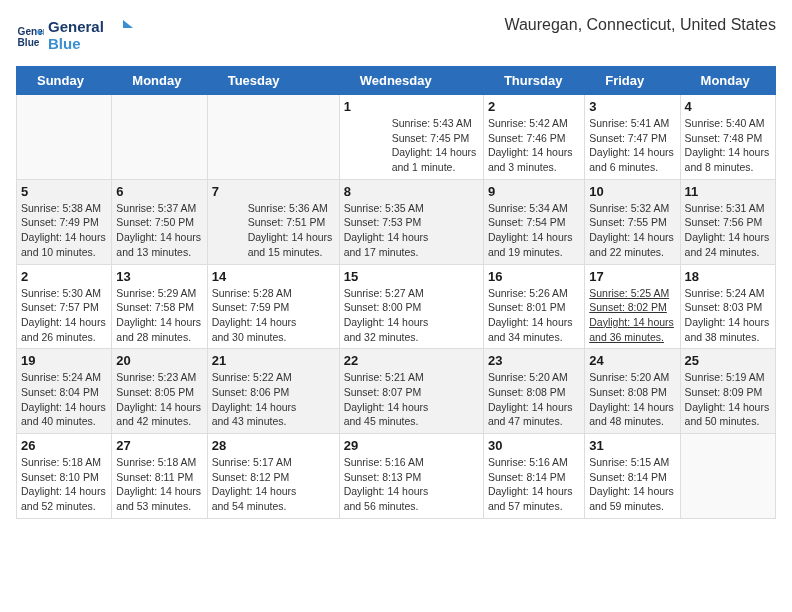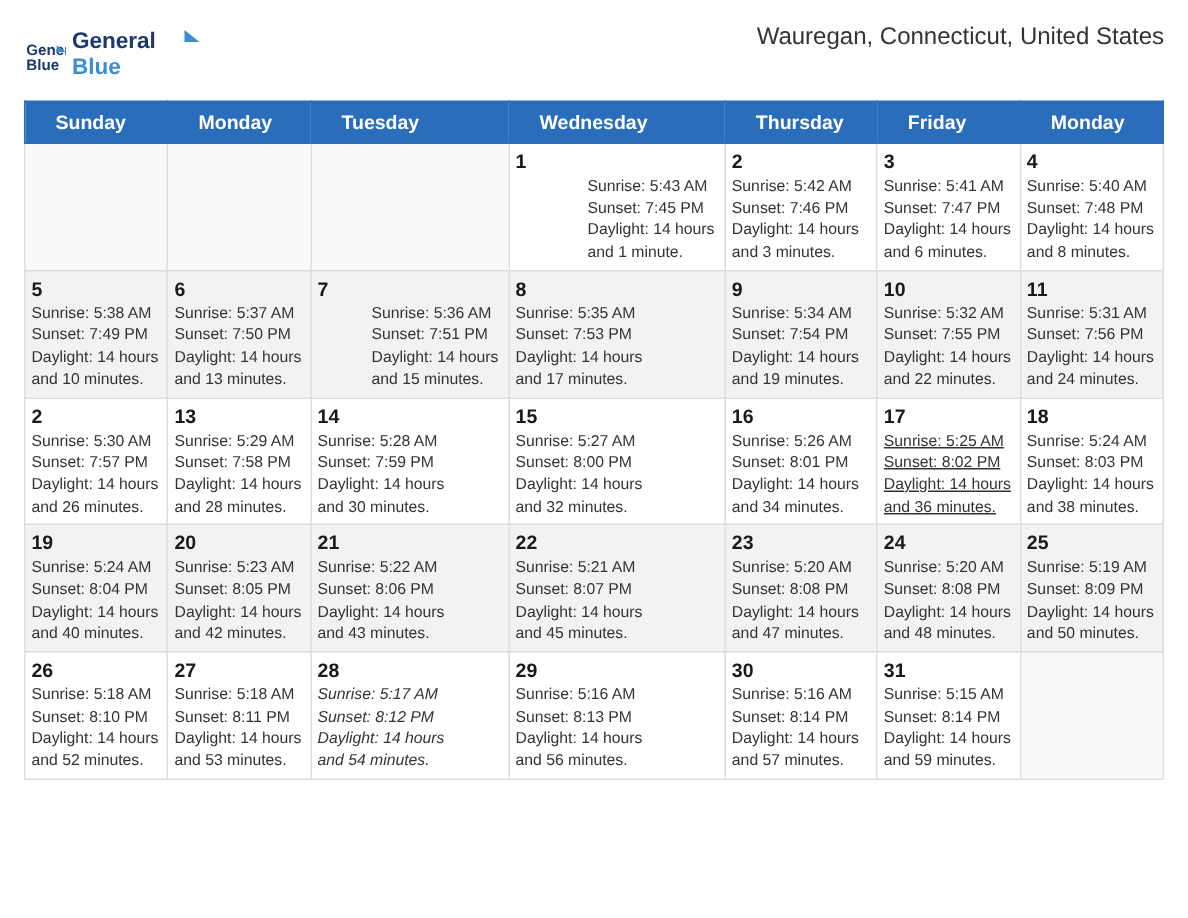--- a/index.html
+++ b/index.html
@@ -317,21 +317,21 @@
         </td>
         <td>
           <div class="day-number">27</div>
           <div class="day-info" style="white-space: pre-line;">Sunrise: 5:18 AM
 Sunset: 8:11 PM
 Daylight: 14 hours
 and 53 minutes.</div>
         </td>
         <td>
           <div class="day-number">28</div>
-          <div class="day-info" style="white-space: pre-line; font-style: italic;">Sunrise: 5:17 AM
+          <div class="day-info" style="white-space: pre-line;">Sunrise: 5:17 AM
 Sunset: 8:12 PM
 Daylight: 14 hours
 and 54 minutes.</div>
         </td>
         <td>
           <div class="day-number">29</div>
           <div class="day-info" style="white-space: pre-line;">Sunrise: 5:16 AM
 Sunset: 8:13 PM
 Daylight: 14 hours
 and 56 minutes.</div>

